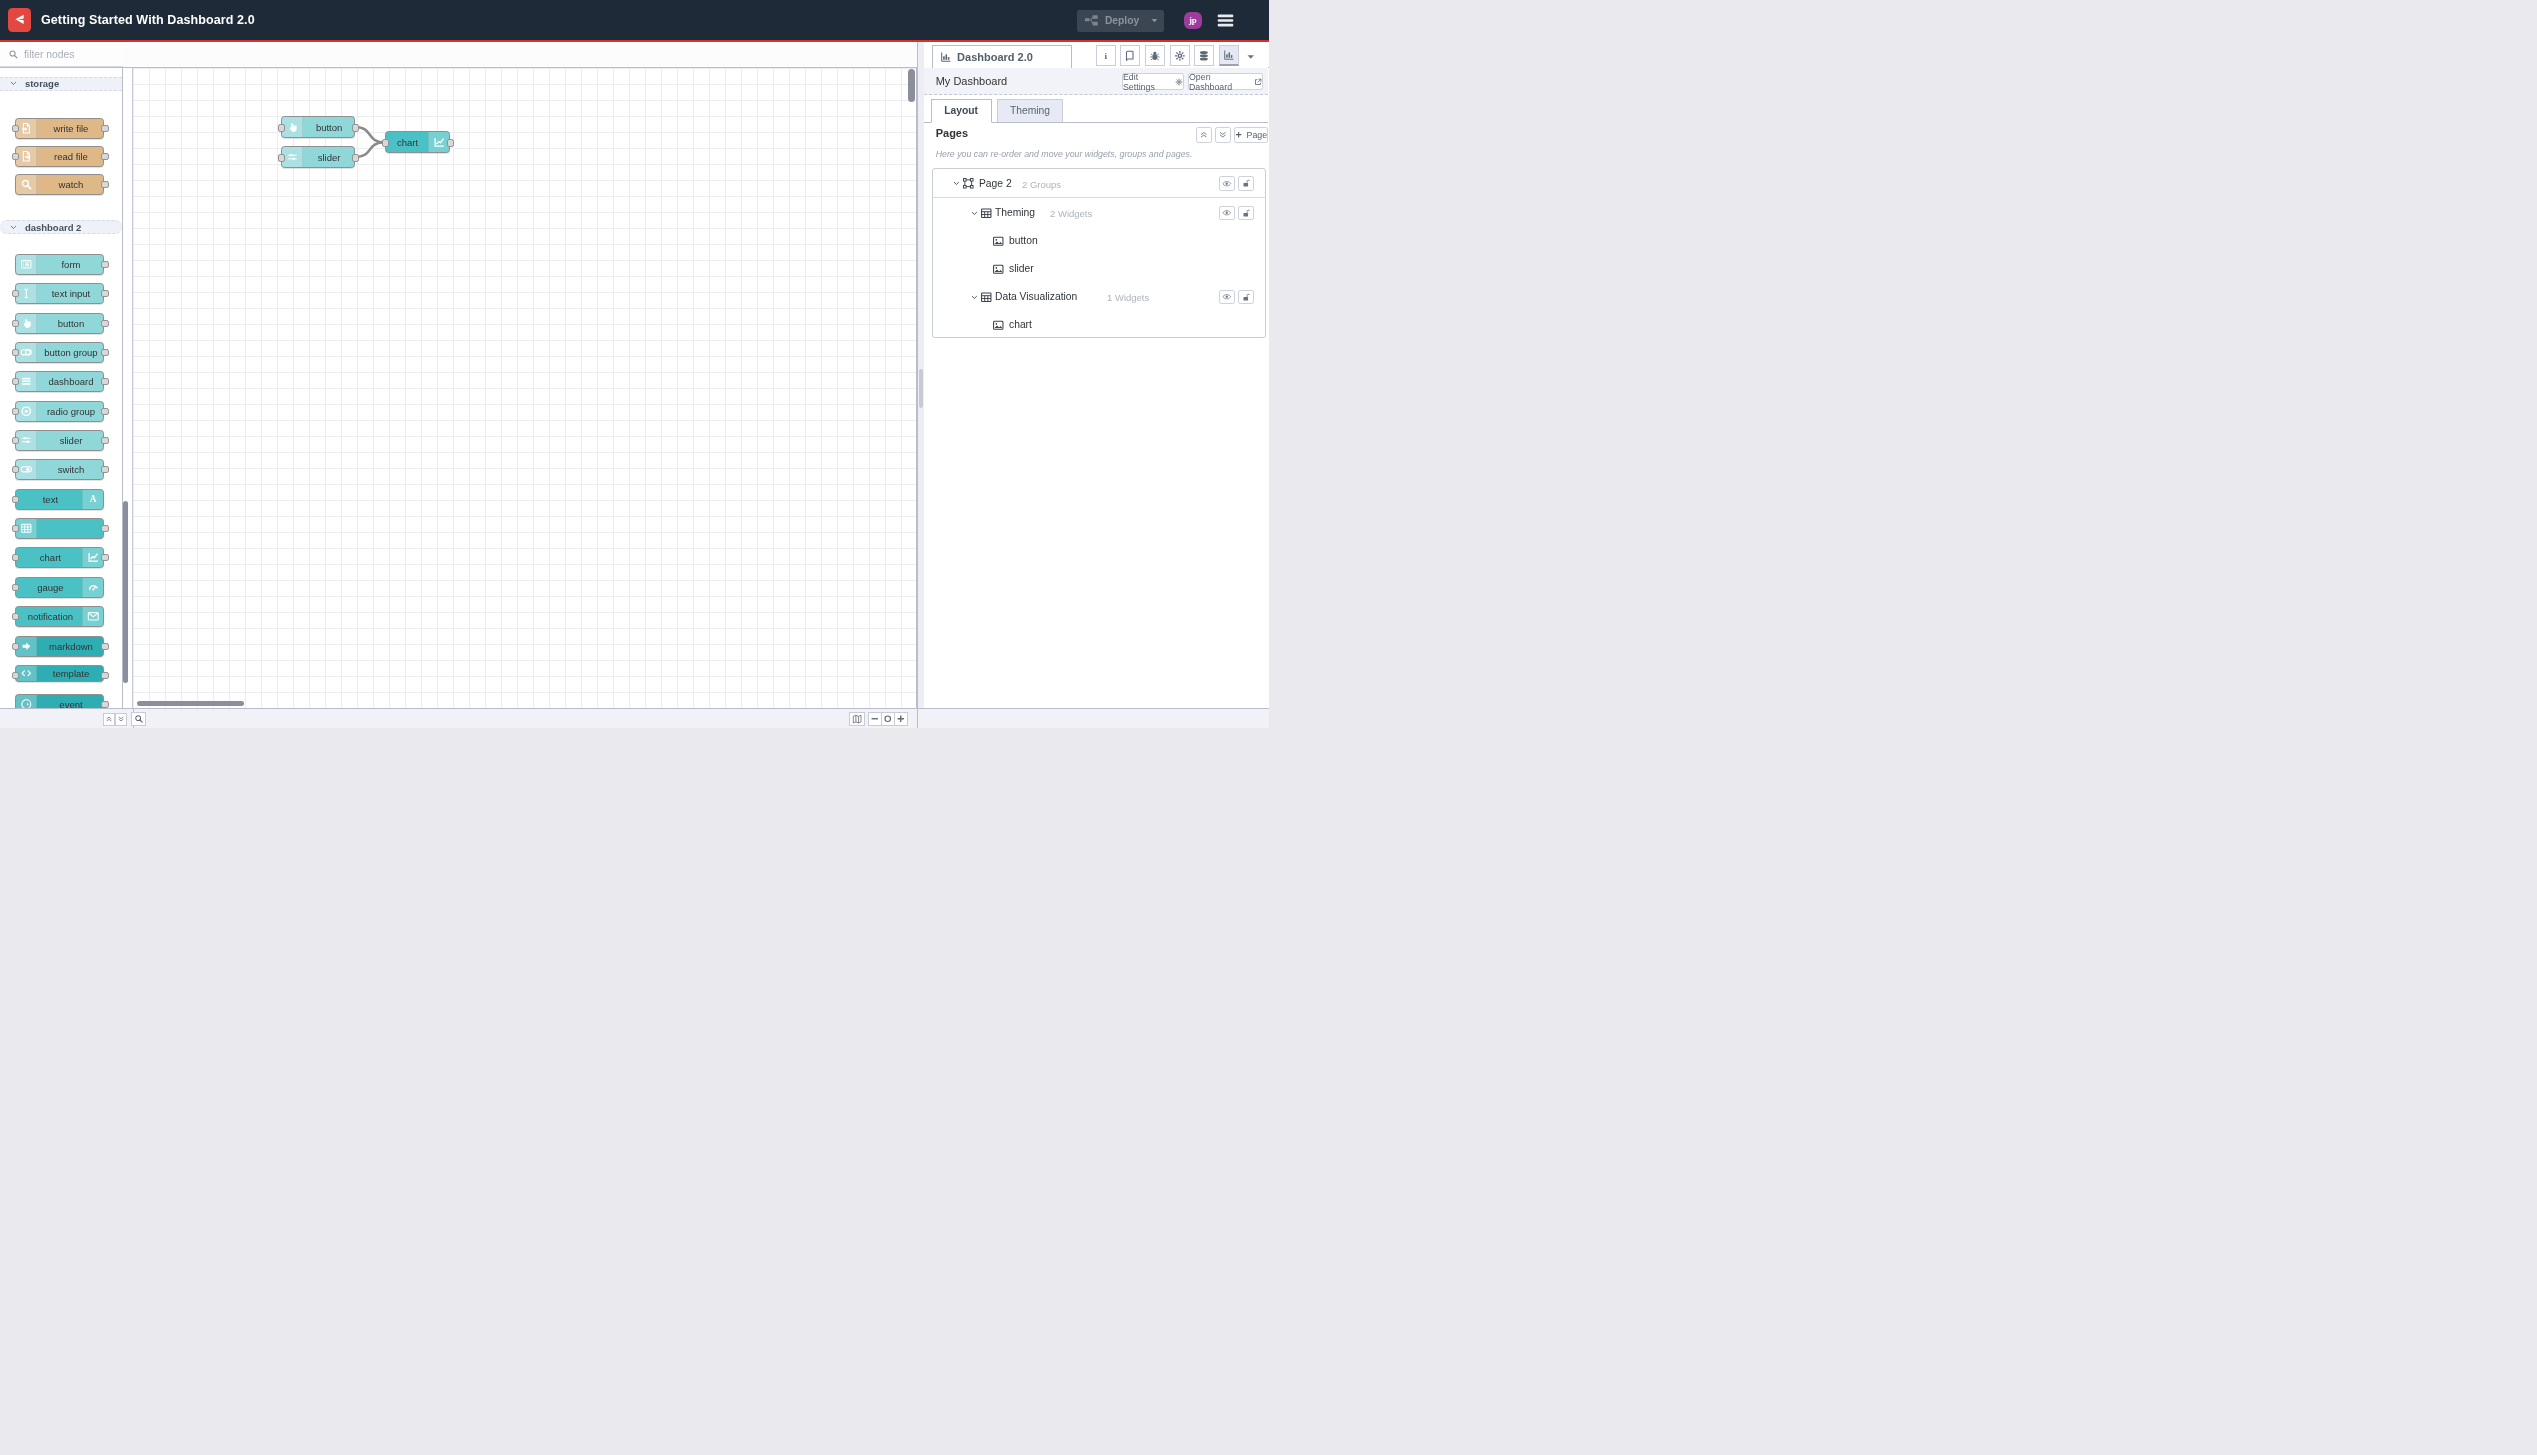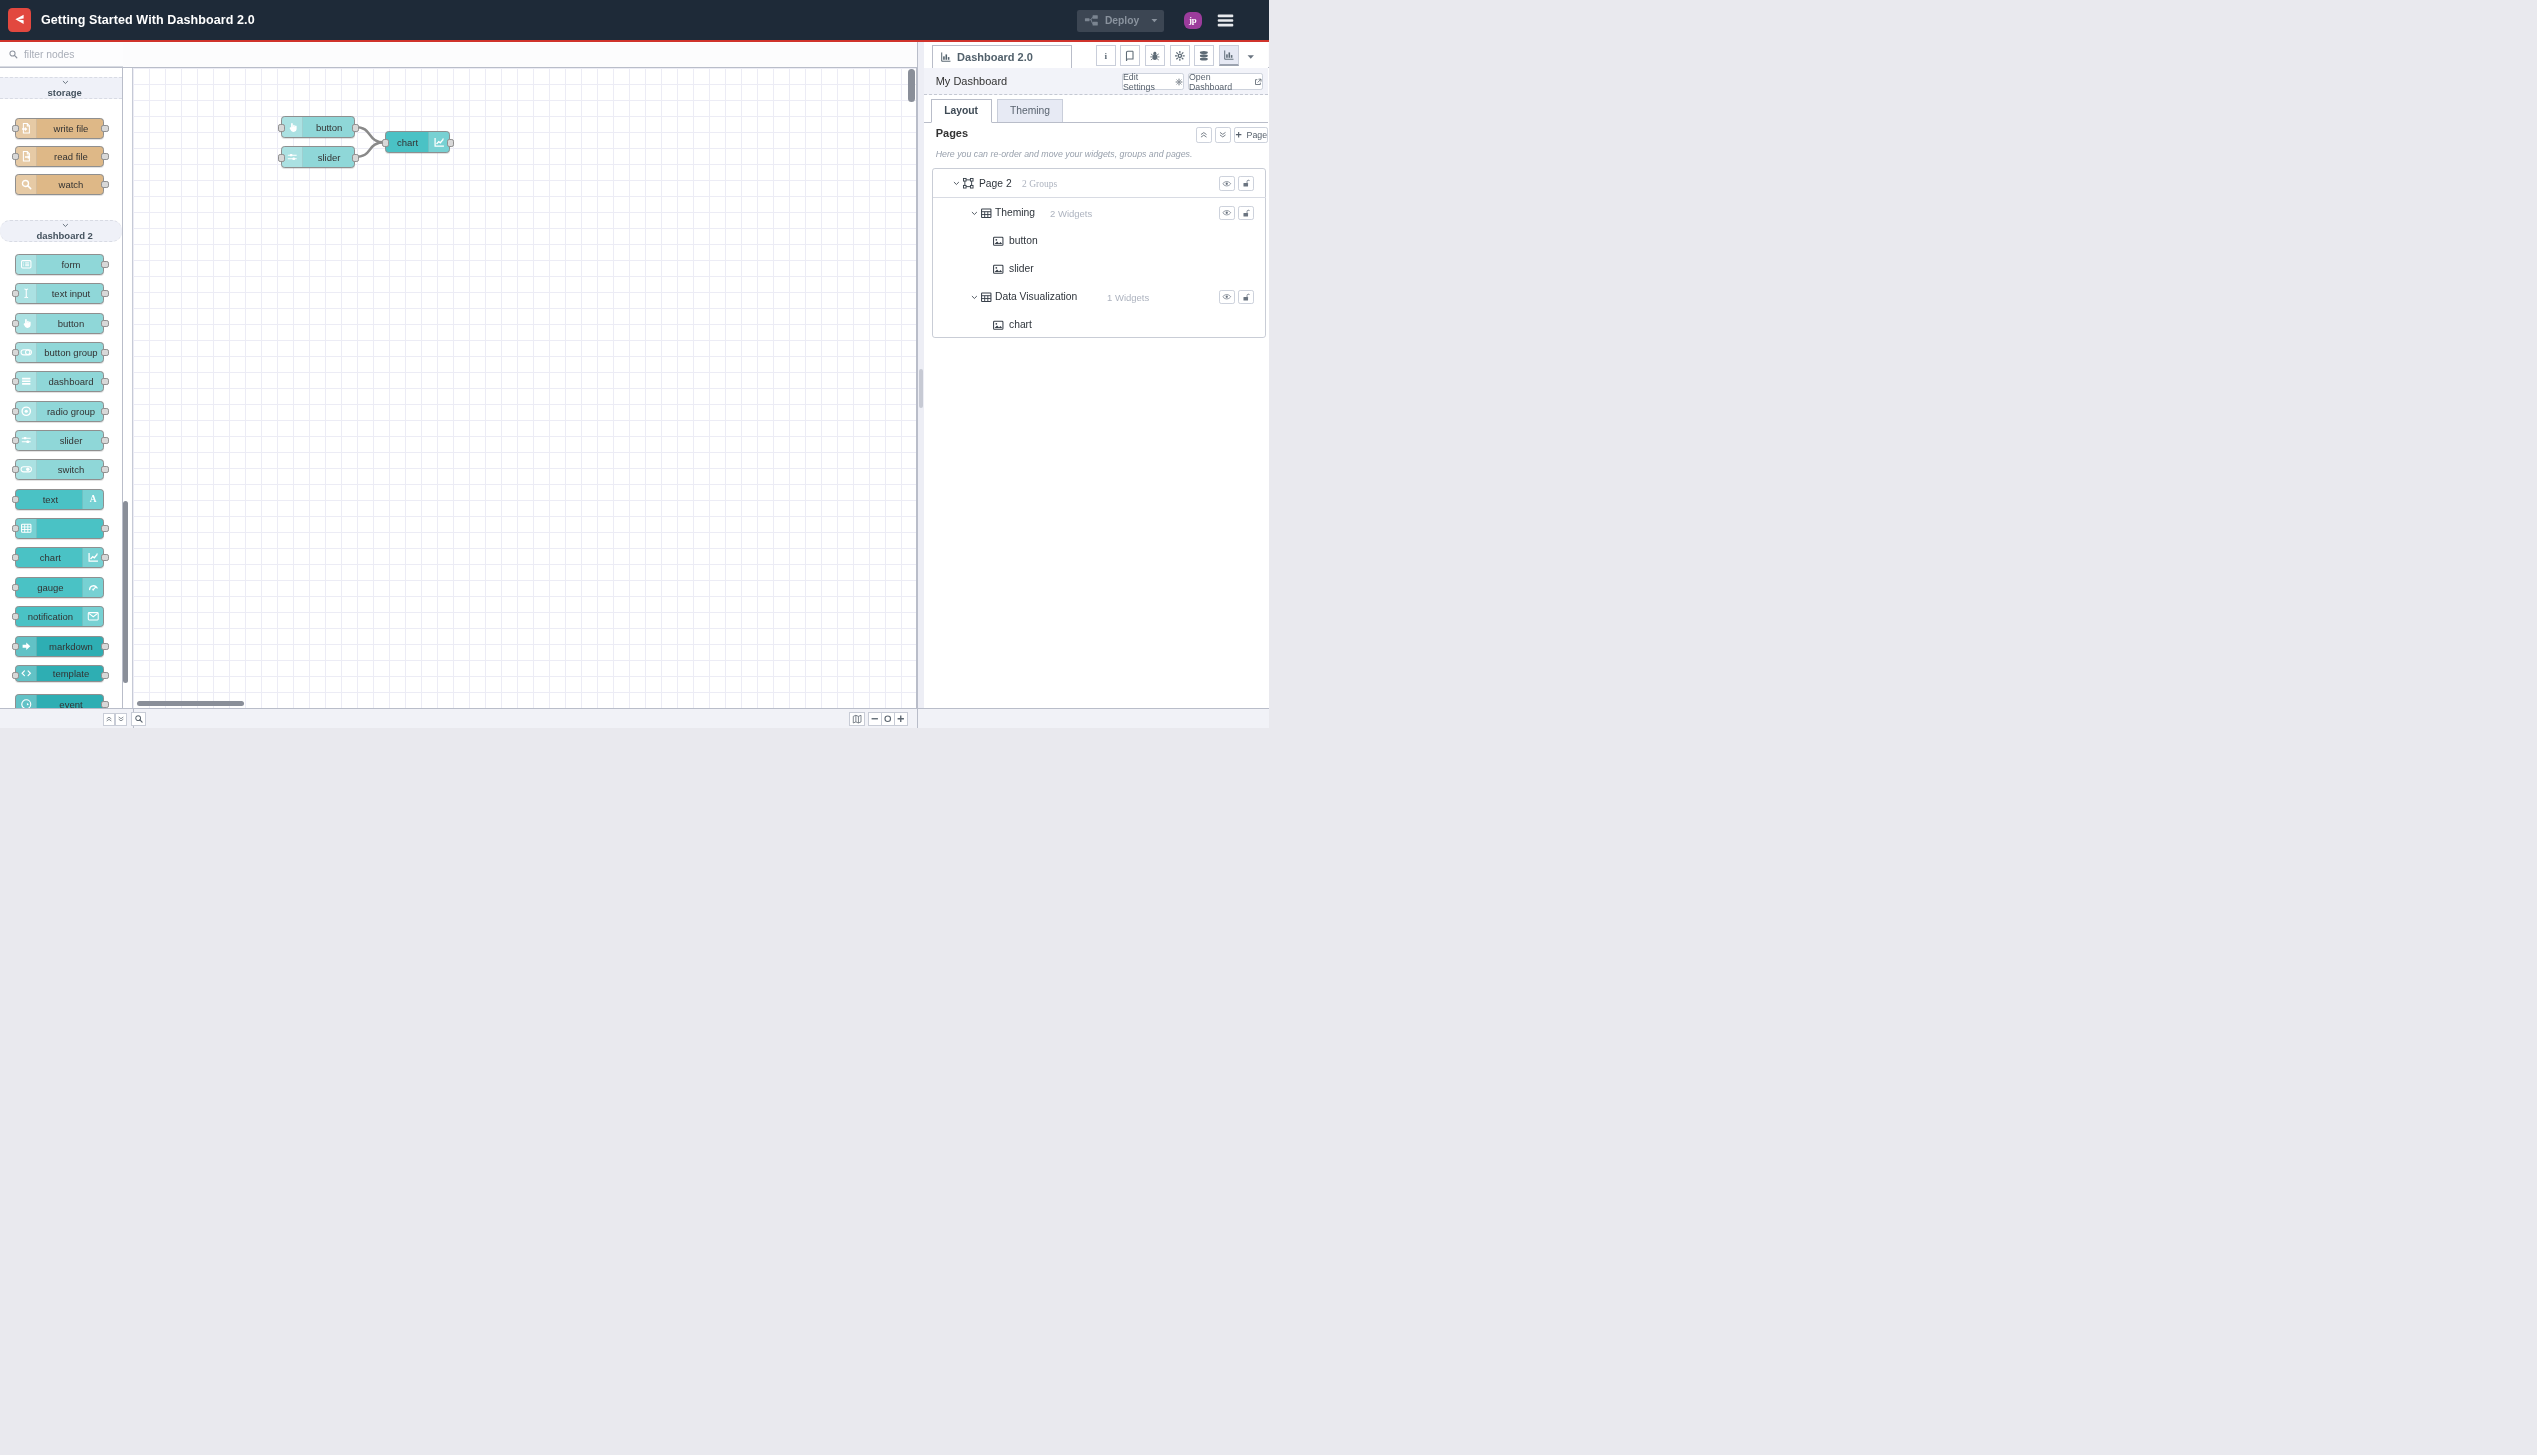--- a/index.html
+++ b/index.html
@@ -25,23 +25,23 @@
            border-bottom:0.7px solid #B9BDC9;box-sizing:border-box;z-index:5;}
   
   #filter-row{position:absolute;left:0;top:43px;width:123px;height:24px;background:#FDFDFE;
               border-bottom:0.7px solid #D8DBE2;box-sizing:border-box;z-index:6;display:flex;align-items:center;}
   #filter-row .ficon{margin-left:8px;color:#8D939E;display:flex;}
   #filter-input{border:none;outline:none;background:transparent;margin-left:3.7px;width:88px;
                 font-size:10.3px;color:#444;font-family:"Liberation Sans",sans-serif;}
   #filter-input::placeholder{color:#A9AEB8;}
   #palette{position:absolute;left:0;top:68px;width:123px;height:640px;background:#fff;
            border-right:0.7px solid #B9BDC9;box-sizing:border-box;overflow:hidden;z-index:4;}
-  .cat-header{position:absolute;left:0;width:122px;height:22px;background:#EFF1F8;
+  .cat-header{position:absolute;left:0;width:122px;height:14px;background:#EFF1F8;
               border-top:0.7px dashed #D8DBE4;border-bottom:0.7px dashed #D8DBE4;box-sizing:border-box;
-              display:flex;align-items:center;cursor:pointer;flex-direction:column;}
+              display:flex;align-items:center;cursor:pointer;}
   .cat-header .chev{margin-left:8.8px;color:#55626E;display:flex;}
   .cat-header .clabel{margin-left:7.3px;font-size:9.5px;font-weight:bold;color:#44525E;}
   .pal-node,.ws-node{position:absolute;border:0.7px solid #8F8F8F;border-radius:3.7px;box-sizing:border-box;
            box-shadow:0 0.7px 0.7px rgba(0,0,0,.12);cursor:move;}
   .node-icon-zone{position:absolute;top:0;bottom:0;width:20px;background:rgba(255,255,255,.25);
                   display:flex;align-items:center;justify-content:center;color:#fff;}
   .node-icon-zone.left{left:0;border-right:0.7px solid rgba(0,0,0,.08);border-radius:2.9px 0 0 2.9px;}
   .node-icon-zone.right{right:0;border-left:0.7px solid rgba(0,0,0,.08);border-radius:0 2.9px 2.9px 0;}
   .node-label{position:absolute;top:0;bottom:0;display:flex;align-items:center;justify-content:center;
               font-size:9.5px;color:#333;white-space:nowrap;}
@@ -607,21 +607,21 @@
               <svg width="12.5" height="12.5" viewBox="0 0 24 24">
                 <rect x="5.5" y="5.5" width="13" height="13" fill="none" stroke="currentColor" stroke-width="1.8"></rect>
                 <rect x="2.8" y="2.8" width="5" height="5" fill="#fff" stroke="currentColor" stroke-width="1.8"></rect>
                 <rect x="16.2" y="2.8" width="5" height="5" fill="#fff" stroke="currentColor" stroke-width="1.8"></rect>
                 <rect x="2.8" y="16.2" width="5" height="5" fill="#fff" stroke="currentColor" stroke-width="1.8"></rect>
                 <rect x="16.2" y="16.2" width="5" height="5" fill="#fff" stroke="currentColor" stroke-width="1.8"></rect>
               </svg>
             </span>
           </span>
           <span class="tlabel" style="left:46px;top:8.8px;">Page 2</span>
-          <span class="tcount" style="left:89px;top:9.5px;font-family:Liberation Serif, serif;">2 Groups</span>
+          <span class="tcount" style="left:89px;top:9.5px;">2 Groups</span>
           <span class="row-btn" style="left:286px;top:7.3px;">
             <span style="display:flex">
               <svg width="9.5" height="9.5" viewBox="0 0 24 24">
                 <path d="M2 12s3.6-5.6 10-5.6S22 12 22 12s-3.6 5.6-10 5.6S2 12 2 12z" fill="none" stroke="currentColor" stroke-width="1.8"></path>
                 <circle cx="12" cy="12" r="2.9" fill="currentColor"></circle>
               </svg>
             </span>
           </span>
           <span class="row-btn" style="left:305px;top:7.3px;">
             <span style="display:flex">

